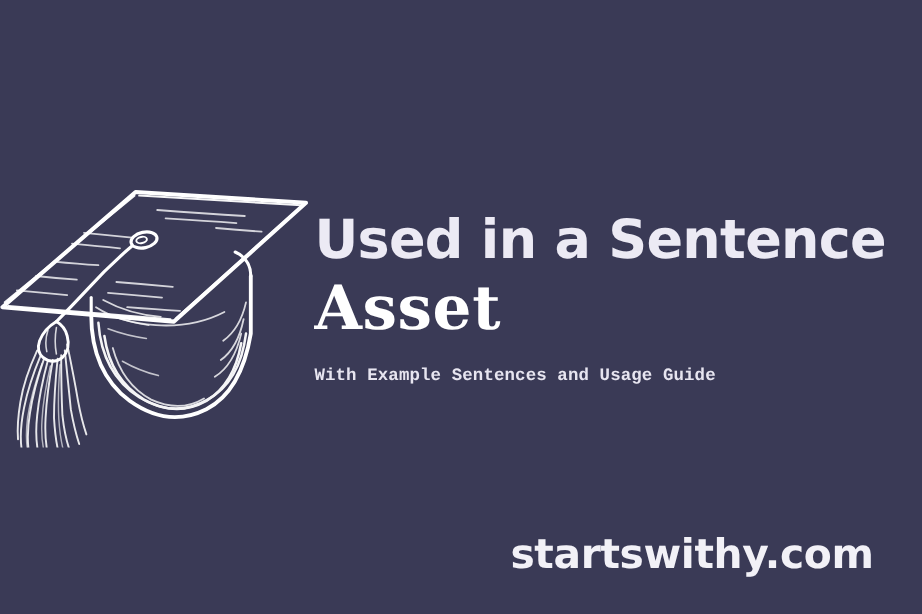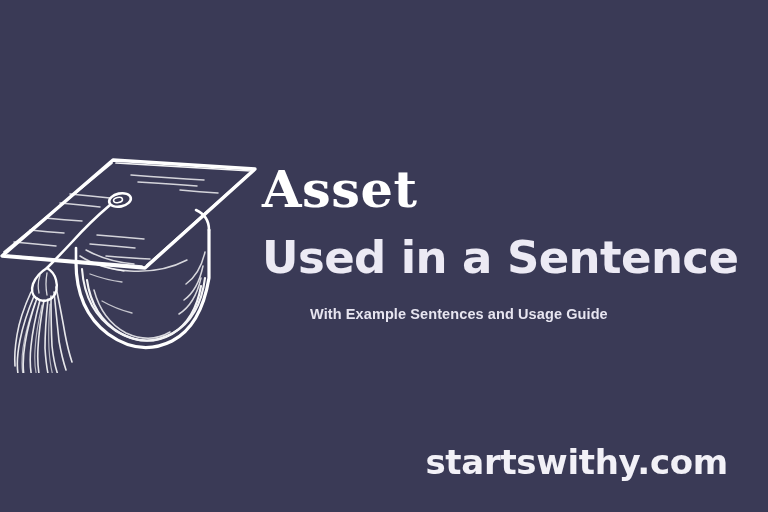--- a/index.html
+++ b/index.html
@@ -58,29 +58,28 @@
     font-weight: 700;
     font-size: 45px;
     line-height: 56px;
     letter-spacing: -0.6px;
     color: #eceaf4;
     white-space: nowrap;
     margin-top: 12px;
   }
 
   #subtitle {
-    font-family: Liberation Sans, sans-serif;
+    font-family: Liberation Mono, monospace;
     font-weight: 600;
     font-size: 14.5px;
     line-height: 20px;
     letter-spacing: 0.1px;
     color: #e7e5f0;
     white-space: nowrap;
     margin-top: 18px;
-    margin-left: 48px;
   }
 
   
   #brand {
     position: absolute;
     right: 40px;
     bottom: 30px;
     font-family: "DejaVu Sans", "Liberation Sans", sans-serif;
     font-weight: 700;
     font-size: 34px;
@@ -183,20 +182,20 @@
       <g stroke-width="1.2" opacity="0.62">
         <path d="M45 165 Q36 190 33 210 Q31 226 33 237"></path>
         <path d="M52 167 Q46 193 45 212 Q44 228 47 239"></path>
         <path d="M60 166 Q58 192 59 211 Q60 227 63 238"></path>
       </g>
 
     </svg>
   </div>
 
   <div id="text-block">
+    <div id="headline">Used in a Sentence</div>
     <div id="word-title">Asset</div>
-    <div id="headline">Used in a Sentence</div>
     <div id="subtitle">With Example Sentences and Usage Guide</div>
   </div>
 
   <div id="brand">startswithy.com</div>
 
 </div>
 
 </body></html>

